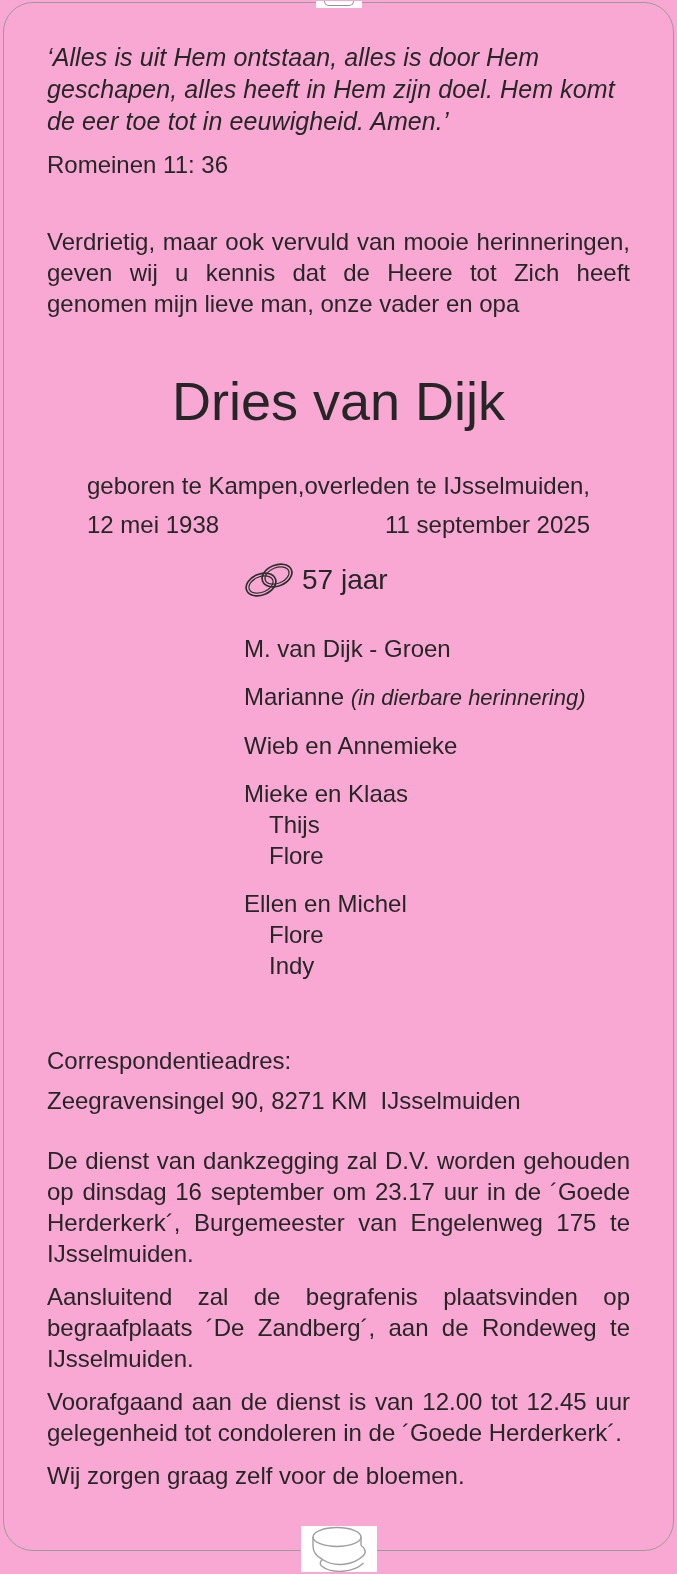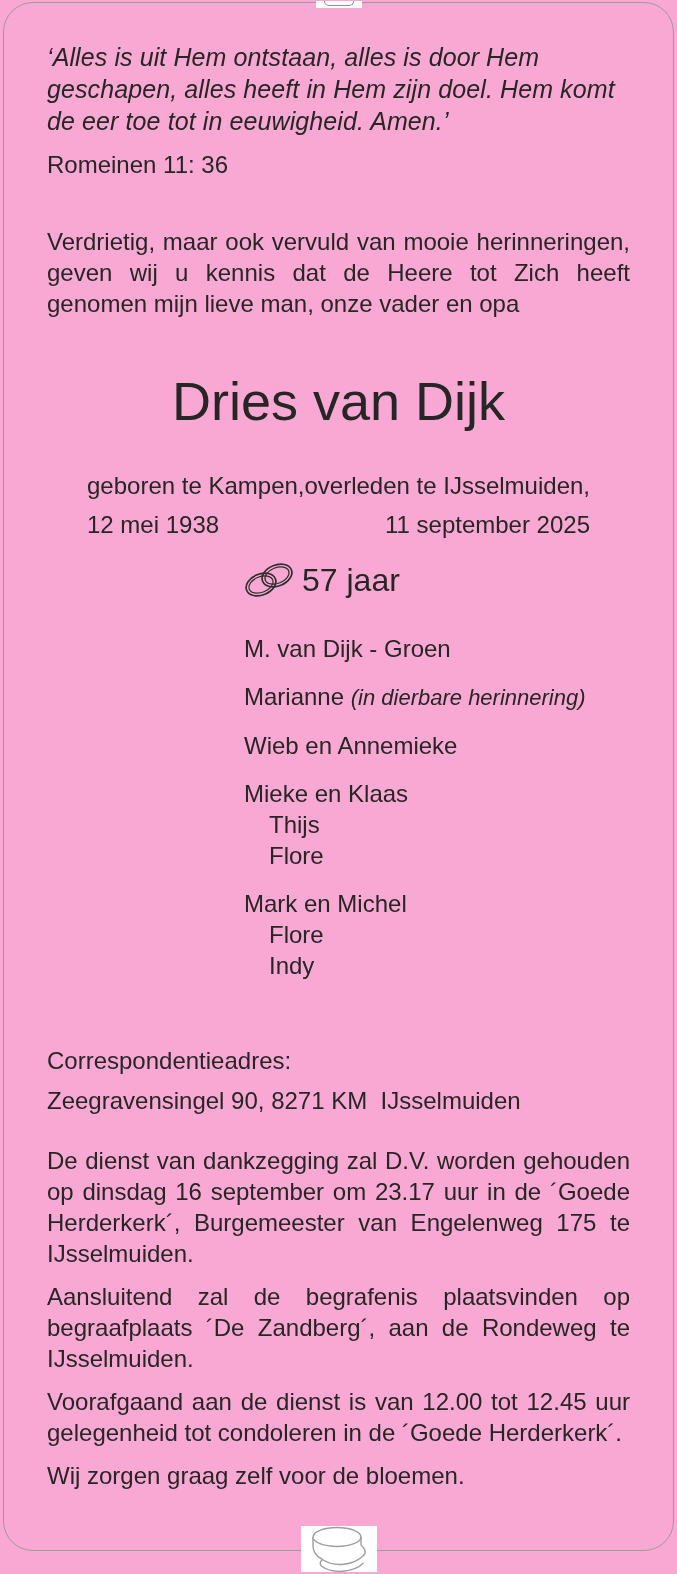--- a/index.html
+++ b/index.html
@@ -61,21 +61,21 @@
   }
   .dates .death { text-align: right; }
   .marriage {
     margin-top: 15px;
     margin-left: 196px;
     display: flex;
     align-items: center;
     gap: 7px;
   }
   .marriage .years {
-    font-size: 32px;
+    font-size: 28px;
     line-height: 40px;
   }
   .rings { display: block; }
   .family {
     margin-top: 32px;
     margin-left: 197px;
   }
   .family-entry { margin-top: 17px; }
   .family-entry:first-child { margin-top: 0; }
   .family-note {
@@ -173,21 +173,21 @@
         </div>
         <div class="family-entry">
           <div>Wieb en Annemieke</div>
         </div>
         <div class="family-entry">
           <div>Mieke en Klaas</div>
           <div class="family-child">Thijs</div>
           <div class="family-child">Flore</div>
         </div>
         <div class="family-entry">
-          <div>Mark en Michel</div>
+          <div>Ellen en Michel</div>
           <div class="family-child">Flore</div>
           <div class="family-child">Indy</div>
         </div>
       </div>
 
     <div class="correspondence">
       <div>Correspondentieadres:</div>
       <div class="address">Zeegravensingel 90, 8271 KM  IJsselmuiden</div>
     </div>
 

